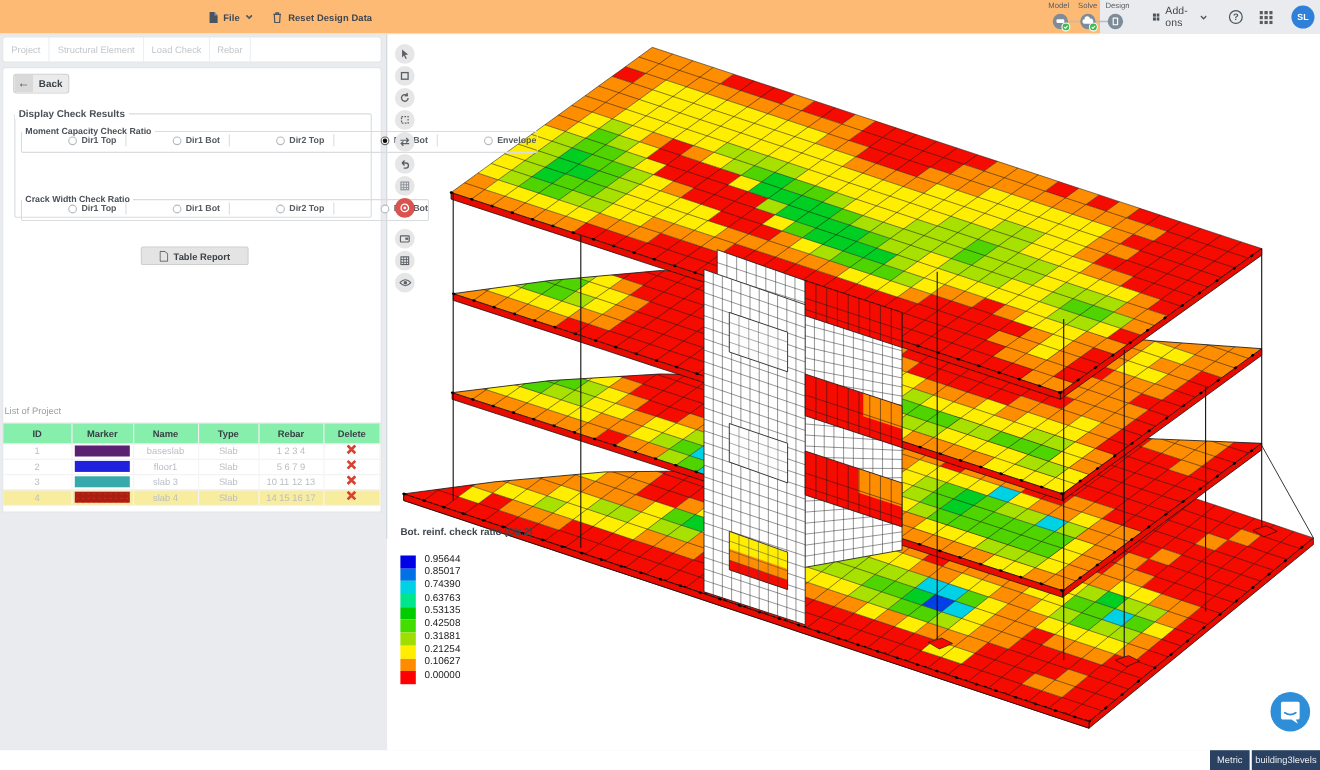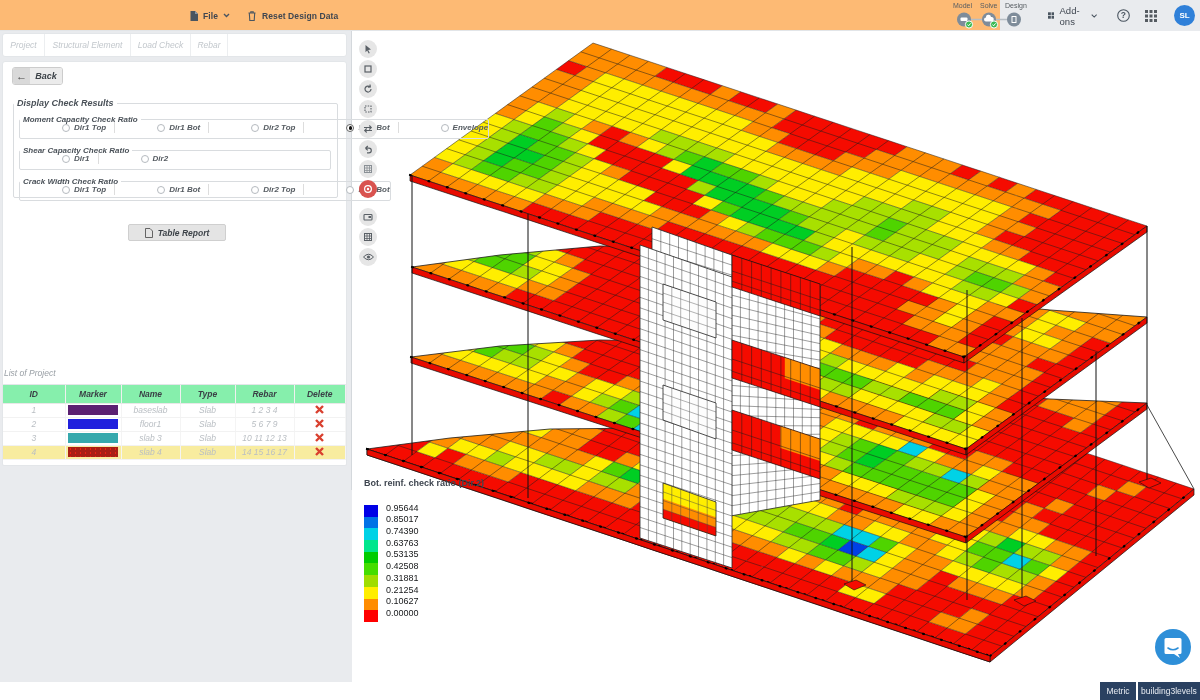--- a/index.html
+++ b/index.html
@@ -1,20 +1,20 @@
 <!DOCTYPE html>
 <html><head><meta charset="utf-8">
 <style>
 * { margin:0; padding:0; box-sizing:border-box; }
 body { font-family:"Liberation Sans",sans-serif; width:1200px; height:700px; overflow:hidden; background:#e9ebee; position:relative; }
 
 #hdr { position:absolute; left:0; top:0; width:1000px; height:31px; background:#fdba74; border-bottom:1px solid #e2e5e8; z-index:5; }
 .hitem { position:absolute; top:0; height:31px; display:flex; align-items:center; color:#3f4650; font-size:8.5px; font-weight:700; letter-spacing:0.1px; }
 
-#lpanel { position:absolute; left:0; top:31px; width:352px; height:459px; background:#e9ebee; border-right:1px solid #d4d8dc;font-style:italic; }
+#lpanel { position:absolute; left:0; top:31px; width:352px; height:459px; background:#e9ebee; border-right:1px solid #d4d8dc; }
 #tabs { position:absolute; left:2px; top:2px; width:345px; height:24px; background:#fff; border:1px solid #e3e6e9; border-radius:3px; display:flex; }
 .tab { font-size:8.5px; color:#c2c7cc; display:flex; align-items:center; justify-content:center; border-right:1px solid #eceef0; white-space:nowrap; }
 #mcard { position:absolute; left:2px; top:30px; width:345px; height:330px; background:#fff; border:1px solid #e3e6e9; border-radius:3px; }
 #backbtn { position:absolute; left:9px; top:5px; width:51px; height:18px; border:1px solid #ccc; border-radius:3px; overflow:hidden; display:flex; font-size:9px; }
 #backbtn .arr { width:17px; background:#d9d9d9; color:#444; display:flex; align-items:center; justify-content:center; font-size:11px; }
 #backbtn .lbl { flex:1; background:#ebebeb; color:#3c4248; display:flex; align-items:center; justify-content:center; font-weight:700; }
 fieldset { border:1px solid #d9dcdf; border-radius:2px; }
 legend { font-size:8px; color:#4a5158; font-weight:700; padding:0 3px; }
 #fs-outer { position:absolute; left:10px; top:36px; width:325px; height:100px; }
 .fs-in { position:absolute; left:5px; width:312px; height:24px; }
@@ -246,28 +246,20 @@
             <span class="sep"></span>
           <span class="ro"><span class="rc"></span>Dir1 Bot</span>
             <span class="sep"></span>
           <span class="ro"><span class="rc"></span>Dir2 Top</span>
             <span class="sep"></span>
           <span class="ro"><span class="rc sel"></span>Dir2 Bot</span>
             <span class="sep"></span>
           <span class="ro"><span class="rc"></span>Envelope</span>
         </div>
       </fieldset>
-      <fieldset class="fs-in" style="top:38px">
-          <legend>Shear Capacity Check Ratio</legend>
-        <div class="radiorow">
-          <span class="ro"><span class="rc"></span>Dir1</span>
-            <span class="sep"></span>
-          <span class="ro"><span class="rc"></span>Dir2</span>
-        </div>
-      </fieldset>
       <fieldset class="fs-in" style="top:69px">
           <legend>Crack Width Check Ratio</legend>
         <div class="radiorow">
           <span class="ro"><span class="rc"></span>Dir1 Top</span>
             <span class="sep"></span>
           <span class="ro"><span class="rc"></span>Dir1 Bot</span>
             <span class="sep"></span>
           <span class="ro"><span class="rc"></span>Dir2 Top</span>
             <span class="sep"></span>
           <span class="ro"><span class="rc"></span>Dir2 Bot</span>

